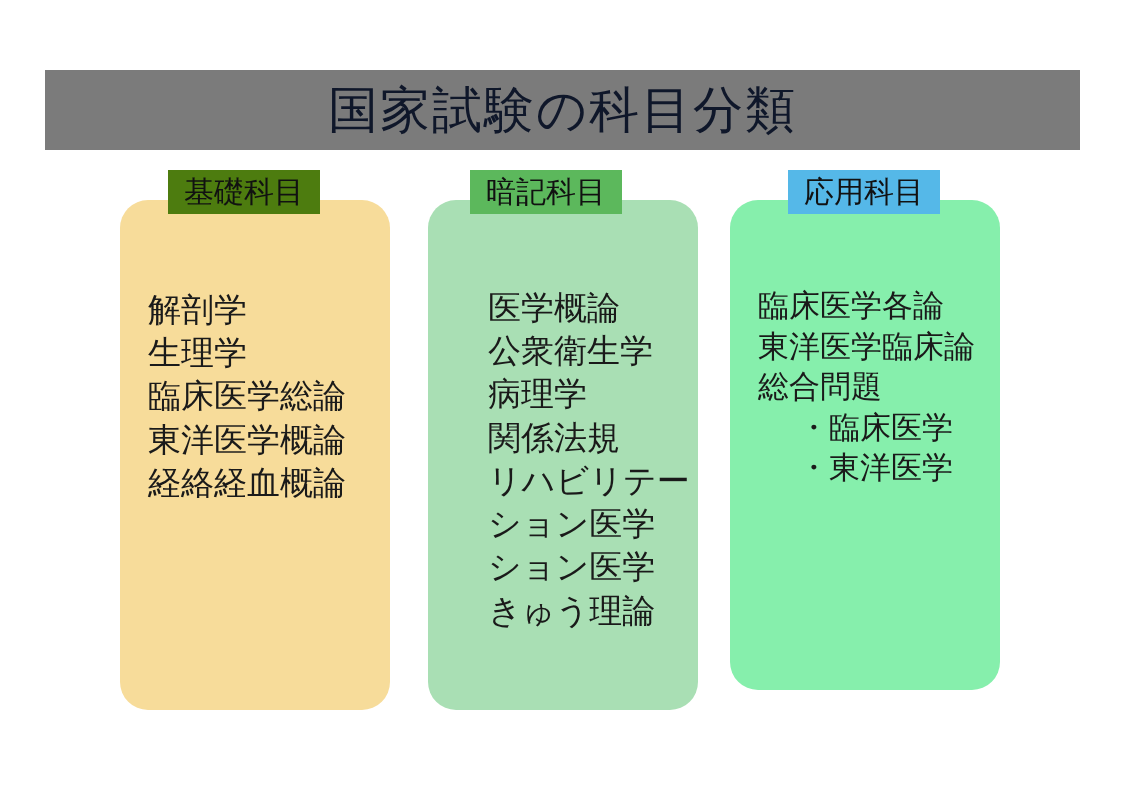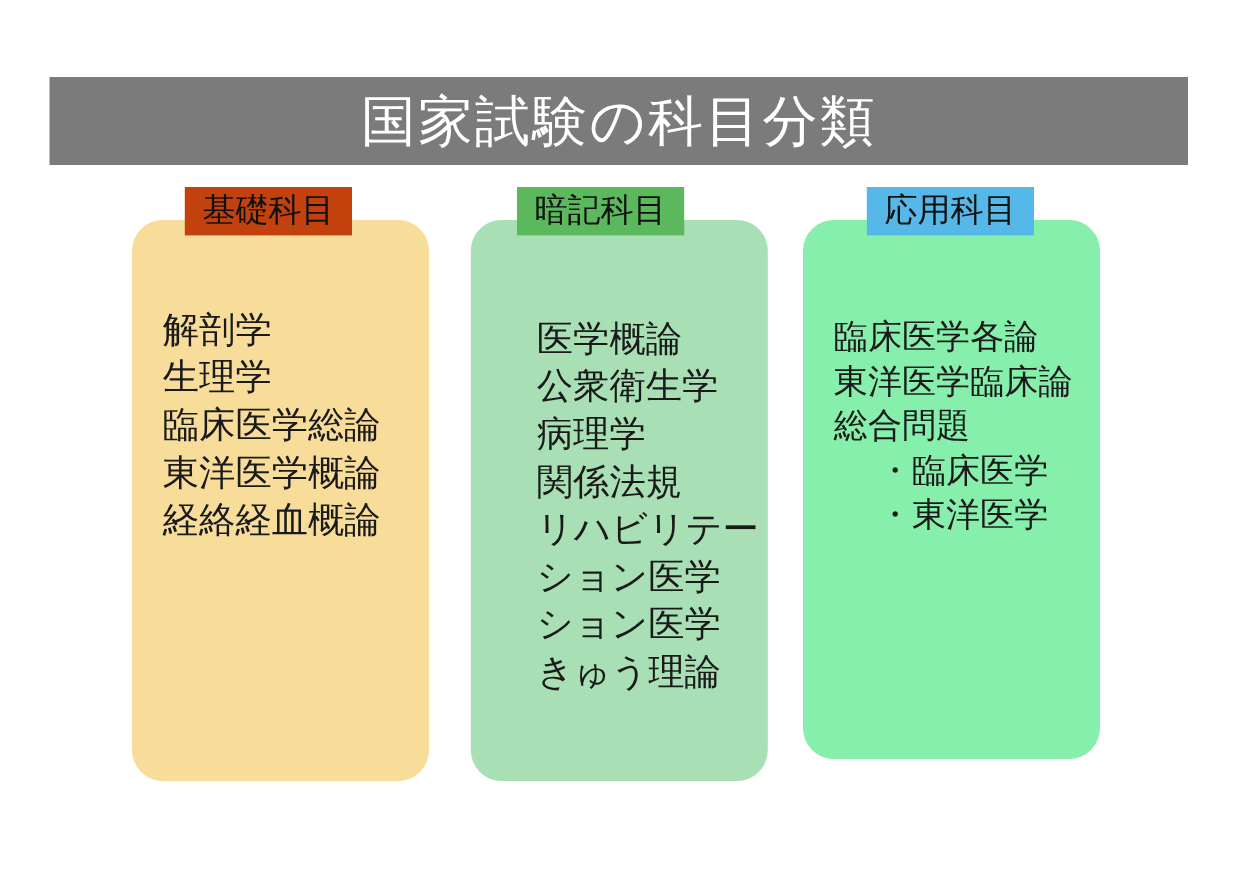--- a/index.html
+++ b/index.html
@@ -25,21 +25,21 @@
     left: 45px;
     top: 70px;
     width: 1035px;
     height: 80px;
     background: #7b7b7b;
     display: flex;
     align-items: center;
     justify-content: center;
   }
   .title-text {
-    color: #ffffff;
+    color: #0f172a;
     font-size: 50px;
     letter-spacing: 2px;
     line-height: 1;
     font-weight: 400;
   }
   .columns {
     position: absolute;
     left: 0;
     top: 170px;
     width: 1125px;
@@ -61,21 +61,21 @@
     padding: 0 16px;
     display: flex;
     align-items: center;
     justify-content: center;
     font-size: 30px;
     line-height: 1;
     color: #111111;
     z-index: 3;
     white-space: nowrap;
   }
-  .col-0 .col-header { left: 48px; background: #c2410c; }
+  .col-0 .col-header { left: 48px; background: #4d7c0f; }
   .col-1 .col-header { left: 42px; background: #5cb85c; }
   .col-2 .col-header { left: 58px; background: #55b8e8; }
 
   .col-body {
     position: absolute;
     top: 30px;
     left: 0;
     width: 270px;
     border-radius: 28px;
     padding: 60px 0 30px 0;
@@ -93,21 +93,21 @@
   .col-list li {
     font-size: 33px;
     line-height: 1.31;
     padding-left: 28px;
     white-space: nowrap;
     color: #1a1a1a;
   }
   .col-list li.indent {
     padding-left: 68px;
   }
-  .col-0 .col-list { margin-top: 18px; }
+  .col-0 .col-list { margin-top: 28px; }
   .col-1 .col-list { margin-top: 26px; padding-left: 32px; }
   .col-2 .col-list { margin-top: 26px; }
   .col-2 .col-list li { font-size: 31px; }
 </style>
 </head>
 <body>
 
 <div class="slide">
 
   <div class="title-bar">

